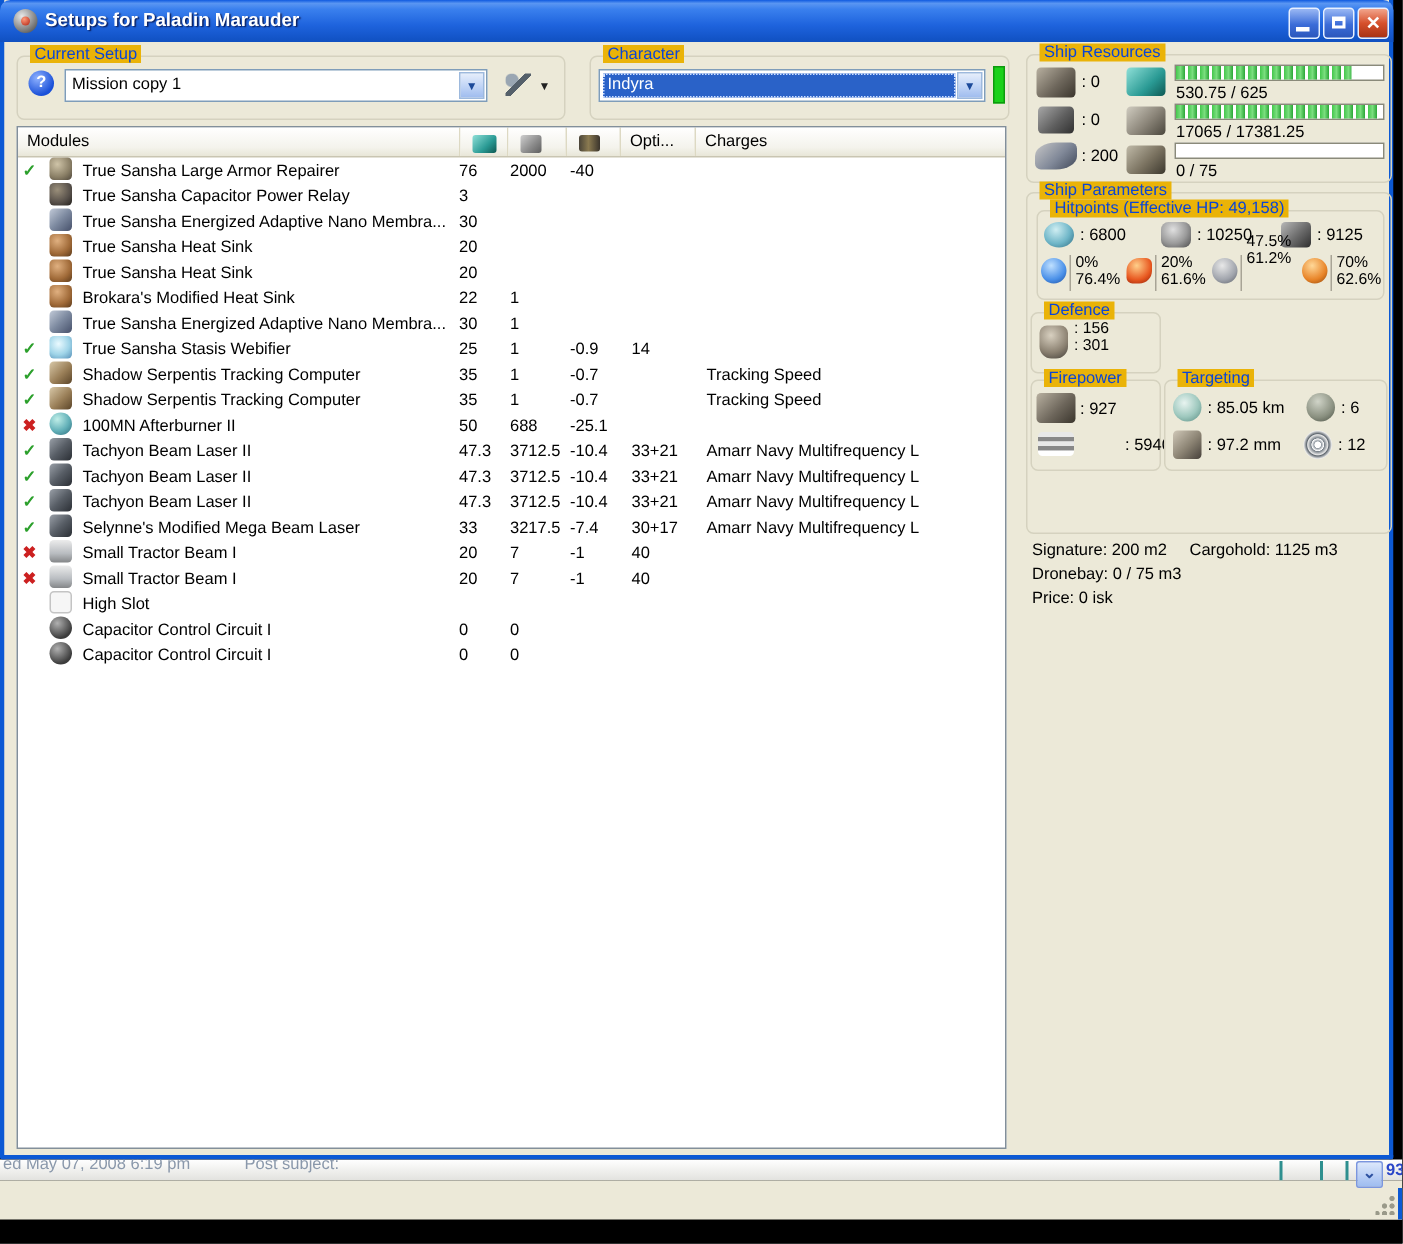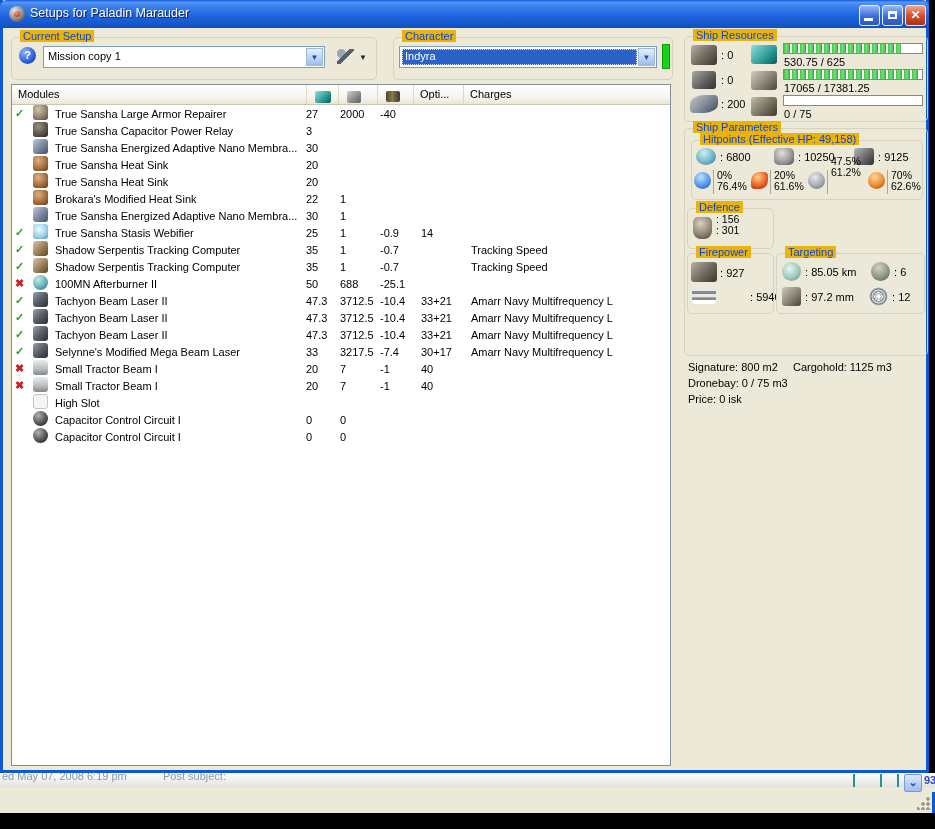--- a/index.html
+++ b/index.html
@@ -27,21 +27,21 @@
       radial-gradient(circle at 11px 13px,#9a9a8a 1.5px,transparent 2px),
       radial-gradient(circle at 6px 13px,#9a9a8a 1.5px,transparent 2px),
       radial-gradient(circle at 1px 13px,#9a9a8a 1.5px,transparent 2px);}
 
   
   .xp-window{position:absolute;left:0;top:0;width:929px;height:773px;box-sizing:border-box;
     border:3px solid #0c59d4;border-top:none;background:#ece9d8;border-radius:0 0 2px 2px;}
   .titlebar{position:absolute;left:-3px;top:0;width:929px;height:28px;box-sizing:border-box;
     background:linear-gradient(180deg,#0f5ae0 0%,#5a96f2 8%,#3a80ee 22%,#1e63dd 60%,#1557cc 85%,#1050c0 100%);
     border-radius:7px 7px 0 0;}
-  .title-text{position:absolute;left:30px;top:6px;color:#fff;font-weight:normal;font-size:12.5px;
+  .title-text{position:absolute;left:30px;top:6px;color:#fff;font-weight:bold;font-size:12.5px;
     text-shadow:1px 1px 1px rgba(0,0,40,.75);}
   .app-icon{position:absolute;left:9px;top:6px;width:16px;height:16px;border-radius:50%;
     background:radial-gradient(circle at 35% 30%,#e8e8e8,#8a8a8a 55%,#3c3c3c);}
   .app-icon:after{content:"";position:absolute;left:5px;top:5px;width:6px;height:6px;border-radius:50%;
     background:radial-gradient(circle at 35% 30%,#ff9a7a,#b02010);}
   .cap-btn{position:absolute;top:5px;width:21px;height:21px;border:1px solid #e8f0ff;border-radius:3px;
     box-sizing:border-box;color:#fff;text-align:center;}
   .btn-blue{background:linear-gradient(#9ab8f4,#3b6cd8 55%,#2c57bc);}
   .btn-min{left:859px;} .btn-min:after{content:"";position:absolute;left:4px;bottom:4px;width:9px;height:3px;background:#fff;}
   .btn-max{left:882px;} .btn-max:after{content:"";position:absolute;left:5px;top:5px;width:9px;height:8px;border:2px solid #fff;border-top-width:3px;box-sizing:border-box;}
@@ -204,21 +204,21 @@
         <div class="hcell hc-pg"><span class="hicon h-pg-icon"></span></div>
         <div class="hcell hc-cap"><span class="hicon h-cap-icon"></span></div>
         <div class="hcell hc-opti">Opti...</div>
         <div class="hcell hc-charges">Charges</div>
       </div>
       <div id="rows">
           <div class="lv-row">
             <span class="c-status st-ok">✓</span>
             <span class="c-icon"><span class="micon ic-repairer" style="display: inline-block;"></span></span>
             <span class="cell c-name">True Sansha Large Armor Repairer</span>
-            <span class="cell c-cpu">27</span>
+            <span class="cell c-cpu">76</span>
             <span class="cell c-pg">2000</span>
             <span class="cell c-cap">-40</span>
             <span class="cell c-opti"></span>
             <span class="cell c-charges"></span>
           </div>
           <div class="lv-row">
             <span class="c-status"></span>
             <span class="c-icon"><span class="micon ic-relay" style="display: inline-block;"></span></span>
             <span class="cell c-name">True Sansha Capacitor Power Relay</span>
             <span class="cell c-cpu">3</span>
@@ -501,18 +501,18 @@
         <div class="ricon i-maxtgt" style="left:94px;top:8px;width:19px;height:19px;"></div>
         <div class="rv pv" style="left:117px;top:12px;">6</div>
         <div class="ricon i-scanres" style="left:5px;top:33px;width:19px;height:19px;"></div>
         <div class="rv pv" style="left:28px;top:37px;">97.2 mm</div>
         <div class="ricon i-sig" style="left:92px;top:33px;width:19px;height:19px;"></div>
         <div class="rv pv" style="left:115px;top:37px;">12</div>
       </div>
 
     </div>
 
-    <div class="info-line" style="left:685px;top:361px;">Signature: 800 m2</div>
+    <div class="info-line" style="left:685px;top:361px;">Signature: 200 m2</div>
     <div class="info-line" style="left:790px;top:361px;">Cargohold: 1125 m3</div>
     <div class="info-line" style="left:685px;top:377px;">Dronebay: 0 / 75 m3</div>
     <div class="info-line" style="left:685px;top:393px;">Price: 0 isk</div>
   </div>
 </div>
 
 </body></html>

